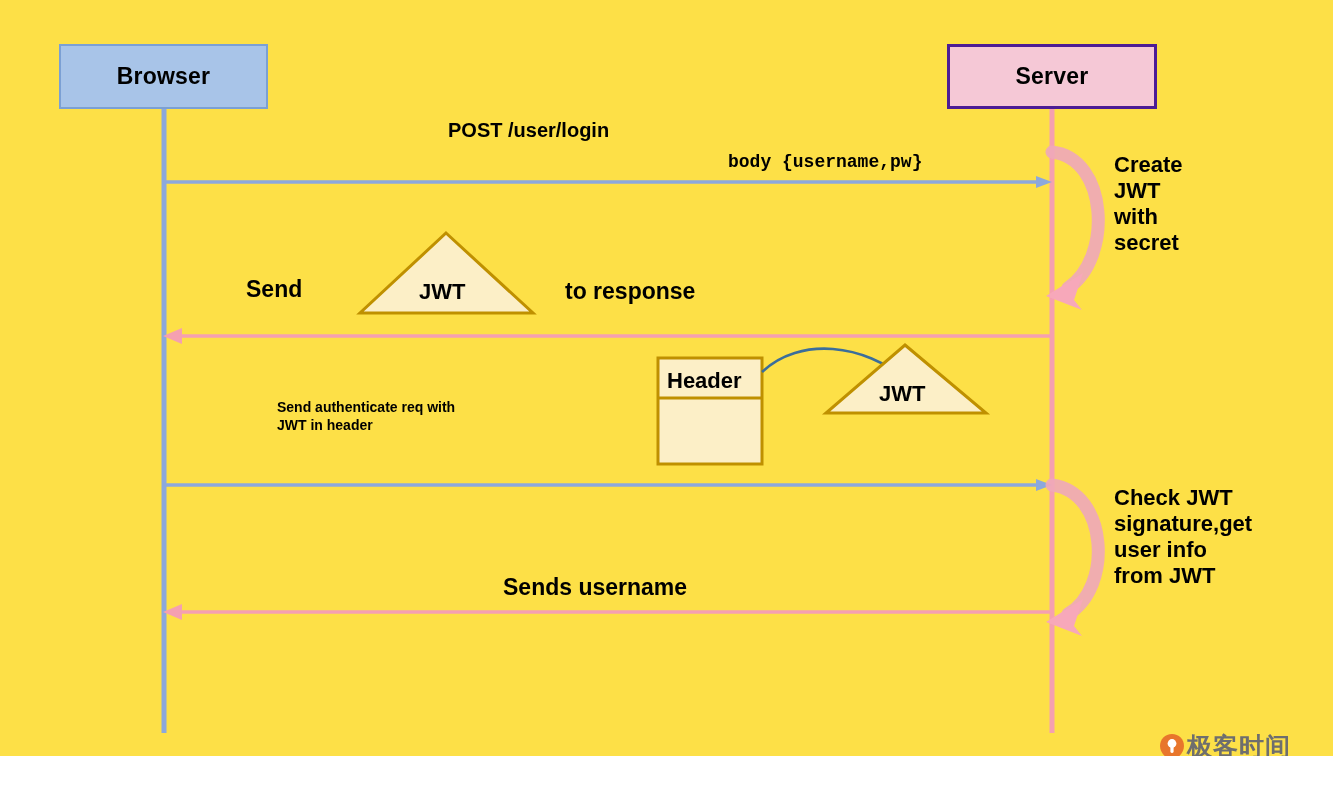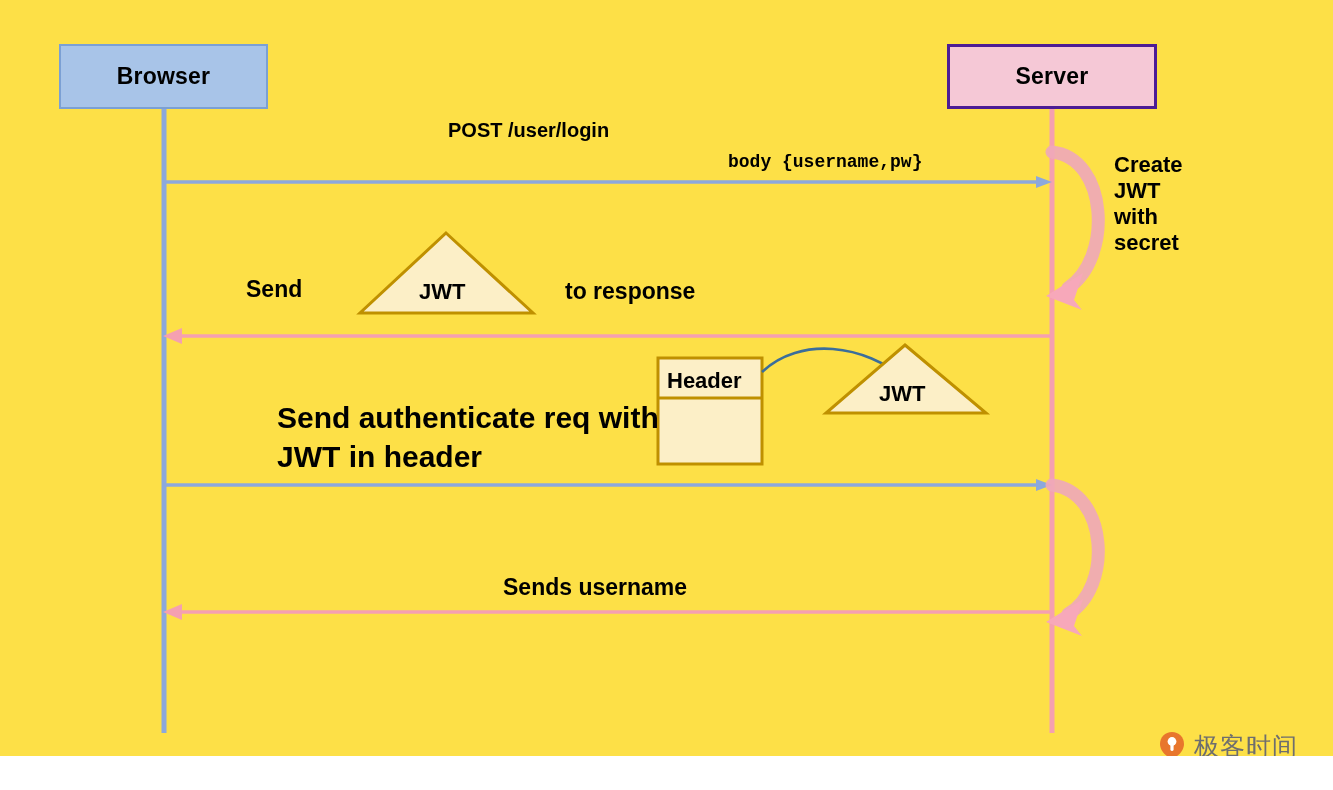--- a/index.html
+++ b/index.html
@@ -63,21 +63,21 @@
     position: absolute;
     font-weight: bold;
     color: #000000;
     line-height: 1.18;
     white-space: pre-line;
   }
   #label-post        { left: 448px; top: 117px; font-size: 20px; }
   #label-body        { left: 728px; top: 151px; font-size: 18px; font-family: Liberation Mono, monospace; }
   #label-sends-pre   { left: 246px; top: 275px; font-size: 23px; }
   #label-sends-post  { left: 565px; top: 277px; font-size: 23px; }
-  #label-authreq     { left: 277px; top: 398px; font-size: 30px; }
+  #label-authreq     { left: 277px; top: 398px; font-size: 14px; }
   #label-response    { left: 503px; top: 573px; font-size: 23px; }
   #note-create       { left: 1114px; top: 152px; font-size: 22px; }
   #note-check        { left: 1114px; top: 485px; font-size: 22px; }
   .tri-label {
     position: absolute;
     font-weight: bold;
     color: #000000;
   }
   #tri1-label { left: 419px; top: 279px; font-size: 22px; }
   #tri2-label { left: 879px; top: 381px; font-size: 22px; }
@@ -87,21 +87,22 @@
     top: 368px;
     font-size: 22px;
     font-weight: bold;
     color: #000000;
   }
   #watermark {
     position: absolute;
     left: 1157px;
     top: 730px;
     display: flex;
-    gap: 7px;
+    align-items: center;
+    font-weight: bold;
   }
   #watermark-text {
     font-size: 25px;
     color: #6E6E6E;
     letter-spacing: 1px;
     font-family: "DejaVu Sans", sans-serif;
   }
 </style>
 </head>
 <body>
@@ -168,20 +169,24 @@
 
   <div class="tri-label" id="tri2-label">JWT</div>
 
   <div id="header-label">Header</div>
 
   <div class="side-note" id="note-create">Create
 JWT
 with
 secret</div>
 
+  <div class="side-note" id="note-check">Check JWT
+signature,get
+user info
+from JWT</div>
 
   <div id="watermark">
     <svg width="30" height="30" viewBox="0 0 30 30">
       <path d="M15 2 C 8 2 3 7 3 14 C 3 20 8 26 15 29 C 22 26 27 20 27 14 C 27 7 22 2 15 2 Z" fill="#E8762C"></path>
       <circle cx="15" cy="11.5" r="4.4" fill="#ffffff"></circle>
       <rect x="13.4" y="11" width="3.2" height="10" rx="1.4" fill="#ffffff"></rect>
     </svg>
     <span id="watermark-text">极客时间</span>
   </div>
 

